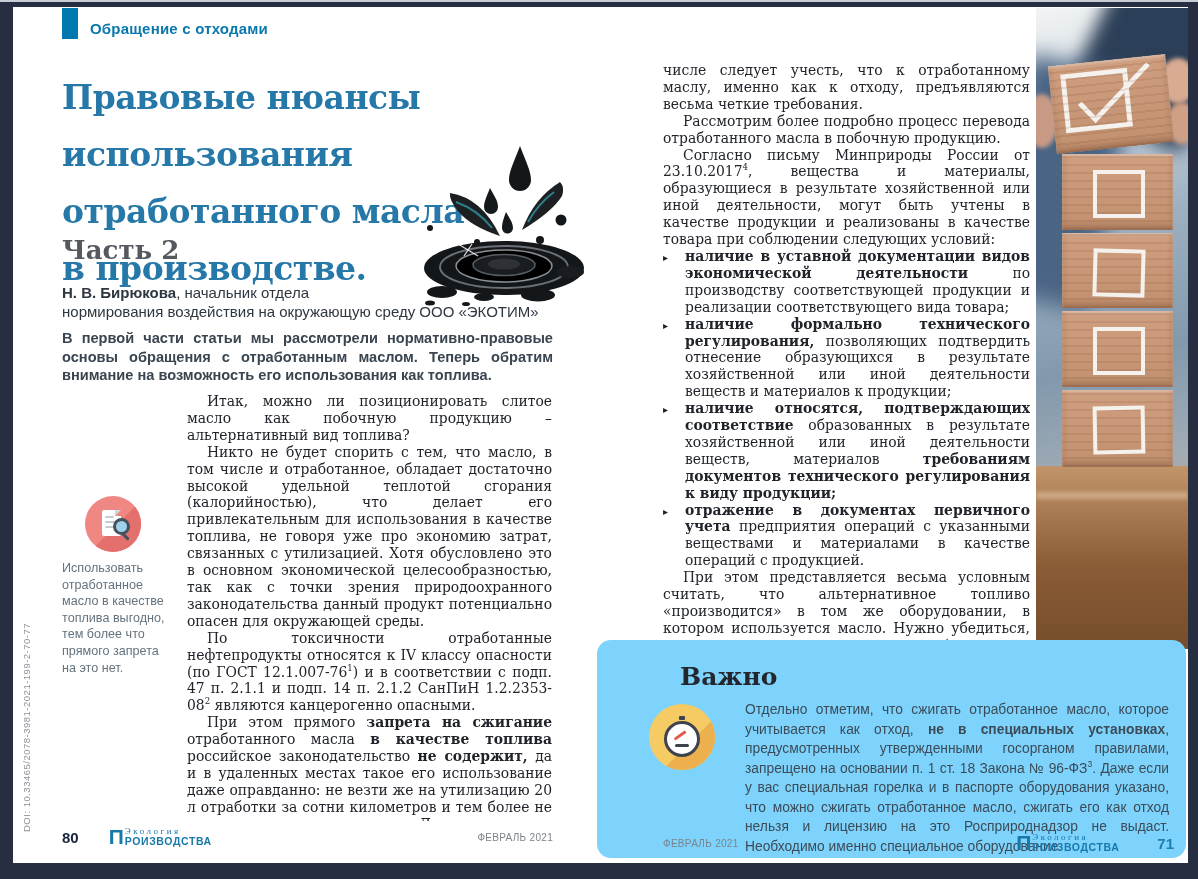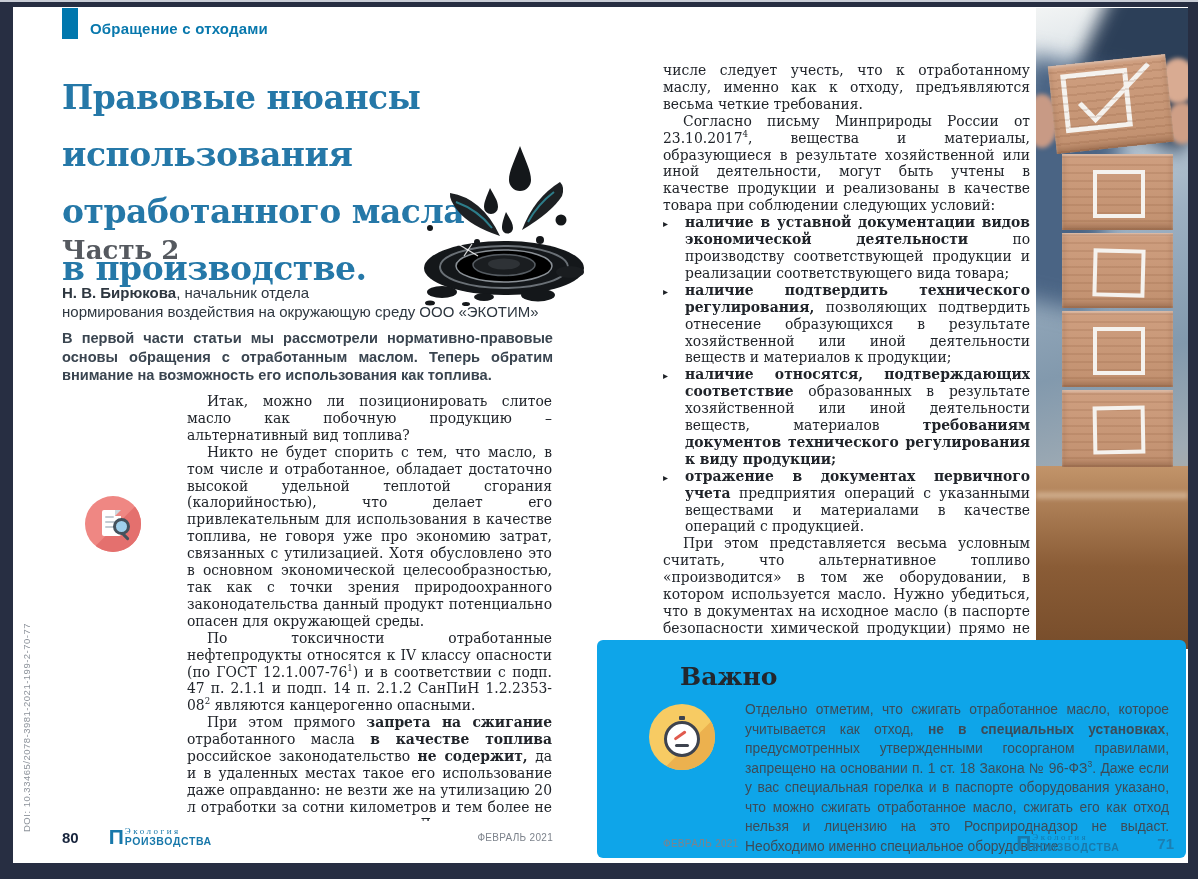--- a/index.html
+++ b/index.html
@@ -79,21 +79,21 @@
          box-shadow:inset 0 2px 3px rgba(255,255,255,.35), inset 0 -4px 6px rgba(90,50,25,.35);}
   .block .grain{position:absolute;inset:0;background:repeating-linear-gradient(0deg,rgba(120,70,40,.14) 0 2px,transparent 2px 8px);}
   .checkbox{position:absolute;left:31px;top:16px;width:44px;height:40px;border:4px solid #f5f2ee;}
   .blk-top{left:16px;top:52px;width:118px;height:88px;transform:rotate(-6deg);}
   .blk2{top:146px;height:76px;}
   .blk3{top:225px;height:75px;}
   .blk4{top:303px;height:76px;}
   .blk5{top:382px;height:77px;}
 
   
-  .important{position:absolute;left:584px;top:633px;width:589px;height:218px;background:#0ea5e9;border-radius:6px;}
+  .important{position:absolute;left:584px;top:633px;width:589px;height:218px;background:#7dd3fc;border-radius:14px;}
   .important-title{position:absolute;left:83px;top:22px;font-family:"DejaVu Serif",serif;font-weight:bold;
                    font-size:25px;color:#23272d;}
   .imp-icon{position:absolute;left:52px;top:64px;width:66px;height:66px;border-radius:50%;background:#f7cb63;overflow:hidden;}
   .imp-icon .shadow{position:absolute;left:26px;top:30px;width:80px;height:80px;background:#ecb14e;transform:rotate(45deg);}
   .imp-icon .dial{position:absolute;left:15px;top:17px;width:30px;height:30px;border:3px solid #3e434e;border-radius:50%;background:#fff;}
   .imp-icon .stub{position:absolute;left:30px;top:12px;width:6px;height:4px;background:#3e434e;border-radius:1px;}
   .imp-icon .needle{position:absolute;left:24px;top:30px;width:14px;height:2.5px;background:#e05a4e;border-radius:2px;transform:rotate(-35deg);}
   .imp-icon .base{position:absolute;left:26px;top:40px;width:14px;height:2.5px;background:#3e434e;border-radius:2px;}
   .important-text{position:absolute;left:148px;top:60px;width:424px;font-size:13.8px;line-height:19.5px;
                   color:#3c4b58;text-align:justify;}
@@ -160,44 +160,46 @@
       <div class="shadow"></div>
       <div class="doc">
           <div class="fold"></div>
         <i style="top:6px;width:9px;"></i>
           <i style="top:11px;width:13px;"></i>
           <i style="top:16px;width:13px;"></i>
       </div>
       <div class="lens"></div>
         <div class="handle"></div>
     </div>
+    <div class="note-caption">Использовать отработанное масло в качестве топлива выгодно, тем более что прямого запрета на это нет.</div>
 
     <div class="footer footer-left">
       <span class="pagenum">80</span>
       <span class="logo">
         <span class="logo-p">П</span>
         <span class="logo-col">
           <span class="logo-top">Экология</span>
           <span class="logo-bottom">РОИЗВОДСТВА</span>
         </span>
       </span>
       <span class="spacer"></span>
       <span class="date">ФЕВРАЛЬ 2021</span>
     </div>
 
     <div class="right-col">
       <p class="just"><span>числе следует учесть, что к отработанному маслу, именно как к отходу, предъявляются весьма четкие требования.</span></p>
+      <p class="just indent"><span>Рассмотрим более подробно процесс перевода отработанного масла в побочную продукцию.</span></p>
       <p class="just indent"><span>Согласно письму Минприроды России от 23.10.2017</span><sup>4</sup><span>, вещества и материалы, образующиеся в результате хозяйственной или иной деятельности, могут быть учтены в качестве продукции и реализованы в качестве товара при соблюдении следующих условий:</span></p>
       <div class="bullet">
         <span class="bullet-marker">▸</span>
         <span class="bullet-text"><span class="b">наличие в уставной документации видов экономической деятельности</span><span> по производству соответствующей продукции и реализации соответствующего вида товара;</span></span>
       </div>
       <div class="bullet">
         <span class="bullet-marker">▸</span>
-        <span class="bullet-text"><span class="b">наличие подтвердить технического регулирования,</span><span> позволяющих подтвердить отнесение образующихся в результате хозяйственной или иной деятельности веществ и материалов к продукции;</span></span>
+        <span class="bullet-text"><span class="b">наличие формально технического регулирования,</span><span> позволяющих подтвердить отнесение образующихся в результате хозяйственной или иной деятельности веществ и материалов к продукции;</span></span>
       </div>
       <div class="bullet">
         <span class="bullet-marker">▸</span>
         <span class="bullet-text"><span class="b">наличие относятся, подтверждающих соответствие</span><span> образованных в результате хозяйственной или иной деятельности веществ, материалов </span><span class="b">требованиям документов технического регулирования к виду продукции;</span></span>
       </div>
       <div class="bullet">
         <span class="bullet-marker">▸</span>
         <span class="bullet-text"><span class="b">отражение в документах первичного учета</span><span> предприятия операций с указанными веществами и материалами в качестве операций с продукцией.</span></span>
       </div>
       <p class="just indent"><span>При этом представляется весьма условным считать, что альтернативное топливо «производится» в том же оборудовании, в котором используется масло. Нужно убедиться, что в документах на исходное масло (в паспорте безопасности химической продукции) прямо не указан запрет на применение его в качестве топлива или добавки к топливу. Желательно также подтвердить, что формально данный продукт не соответствует отходам отработанных масел.</span></p>

